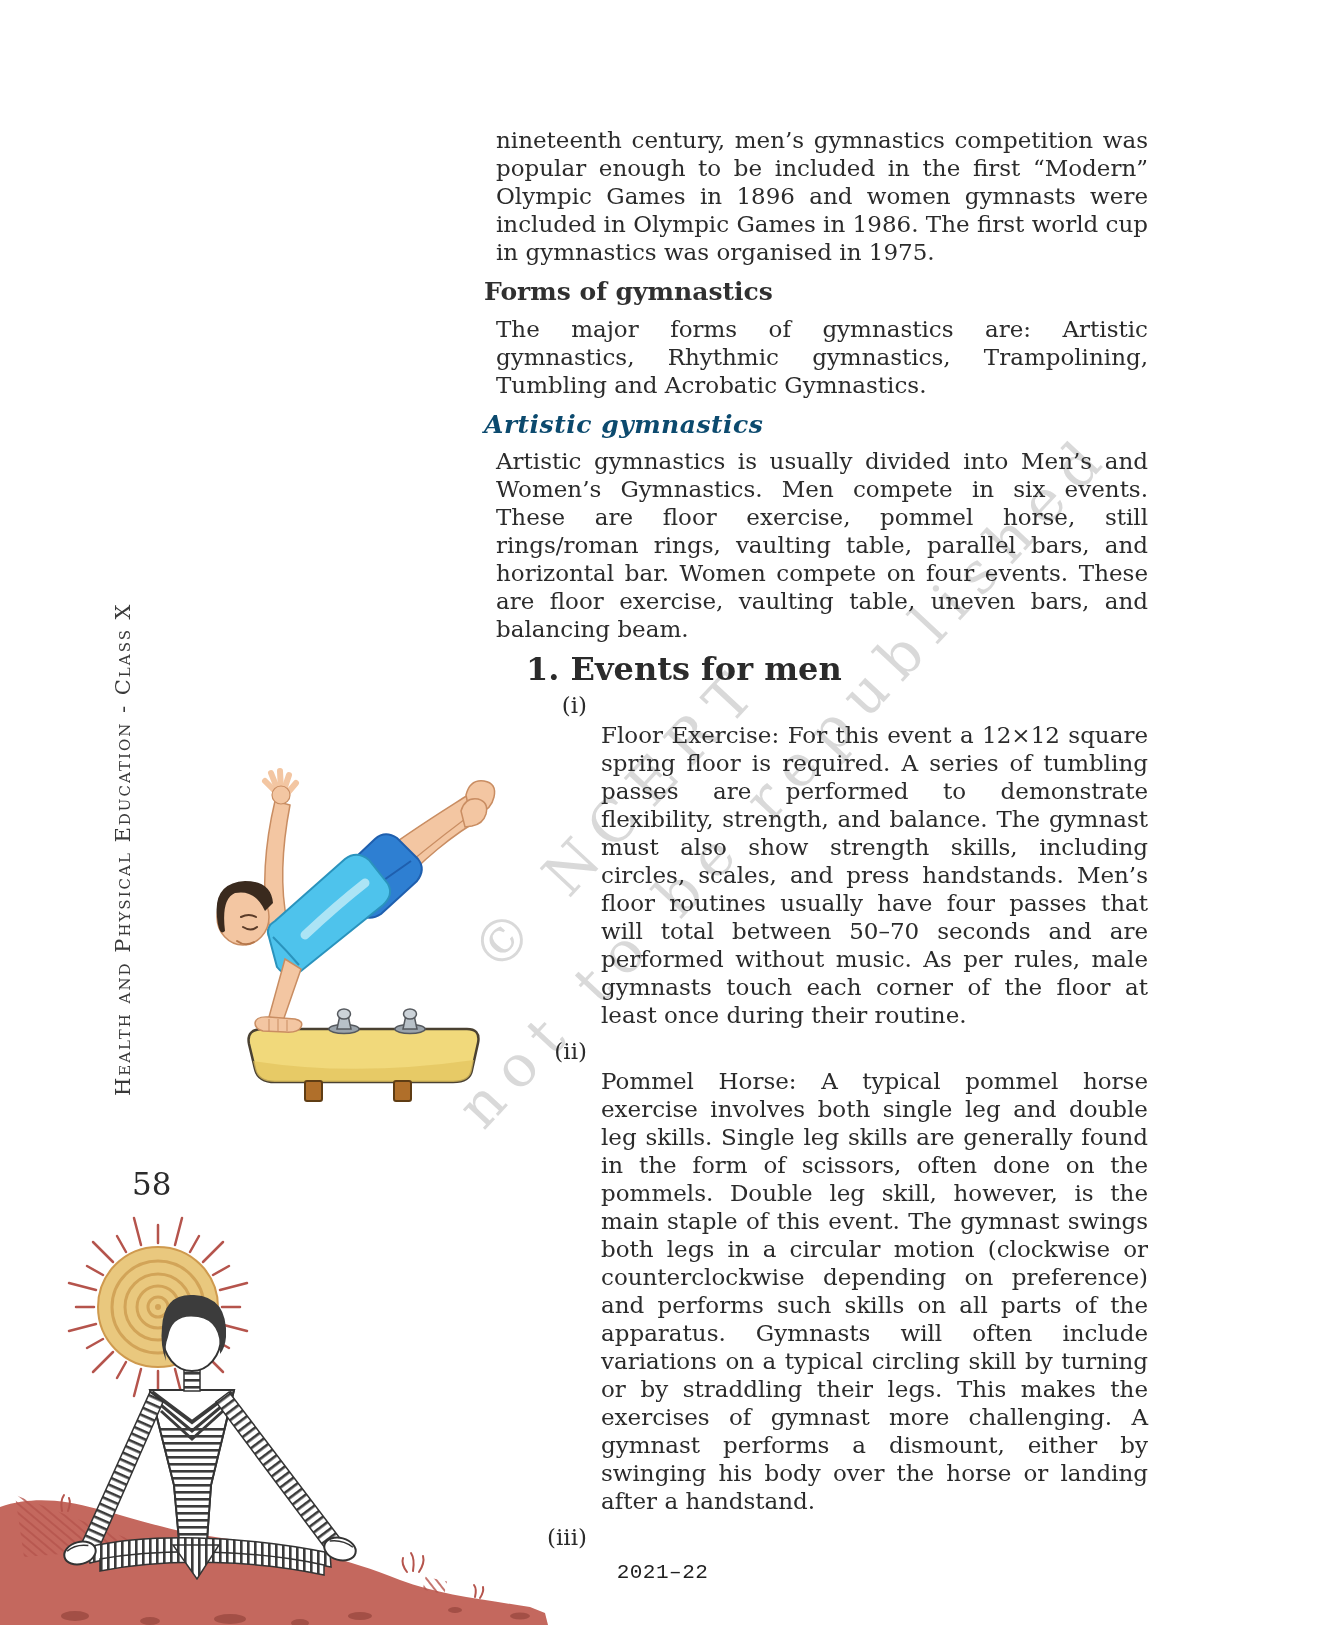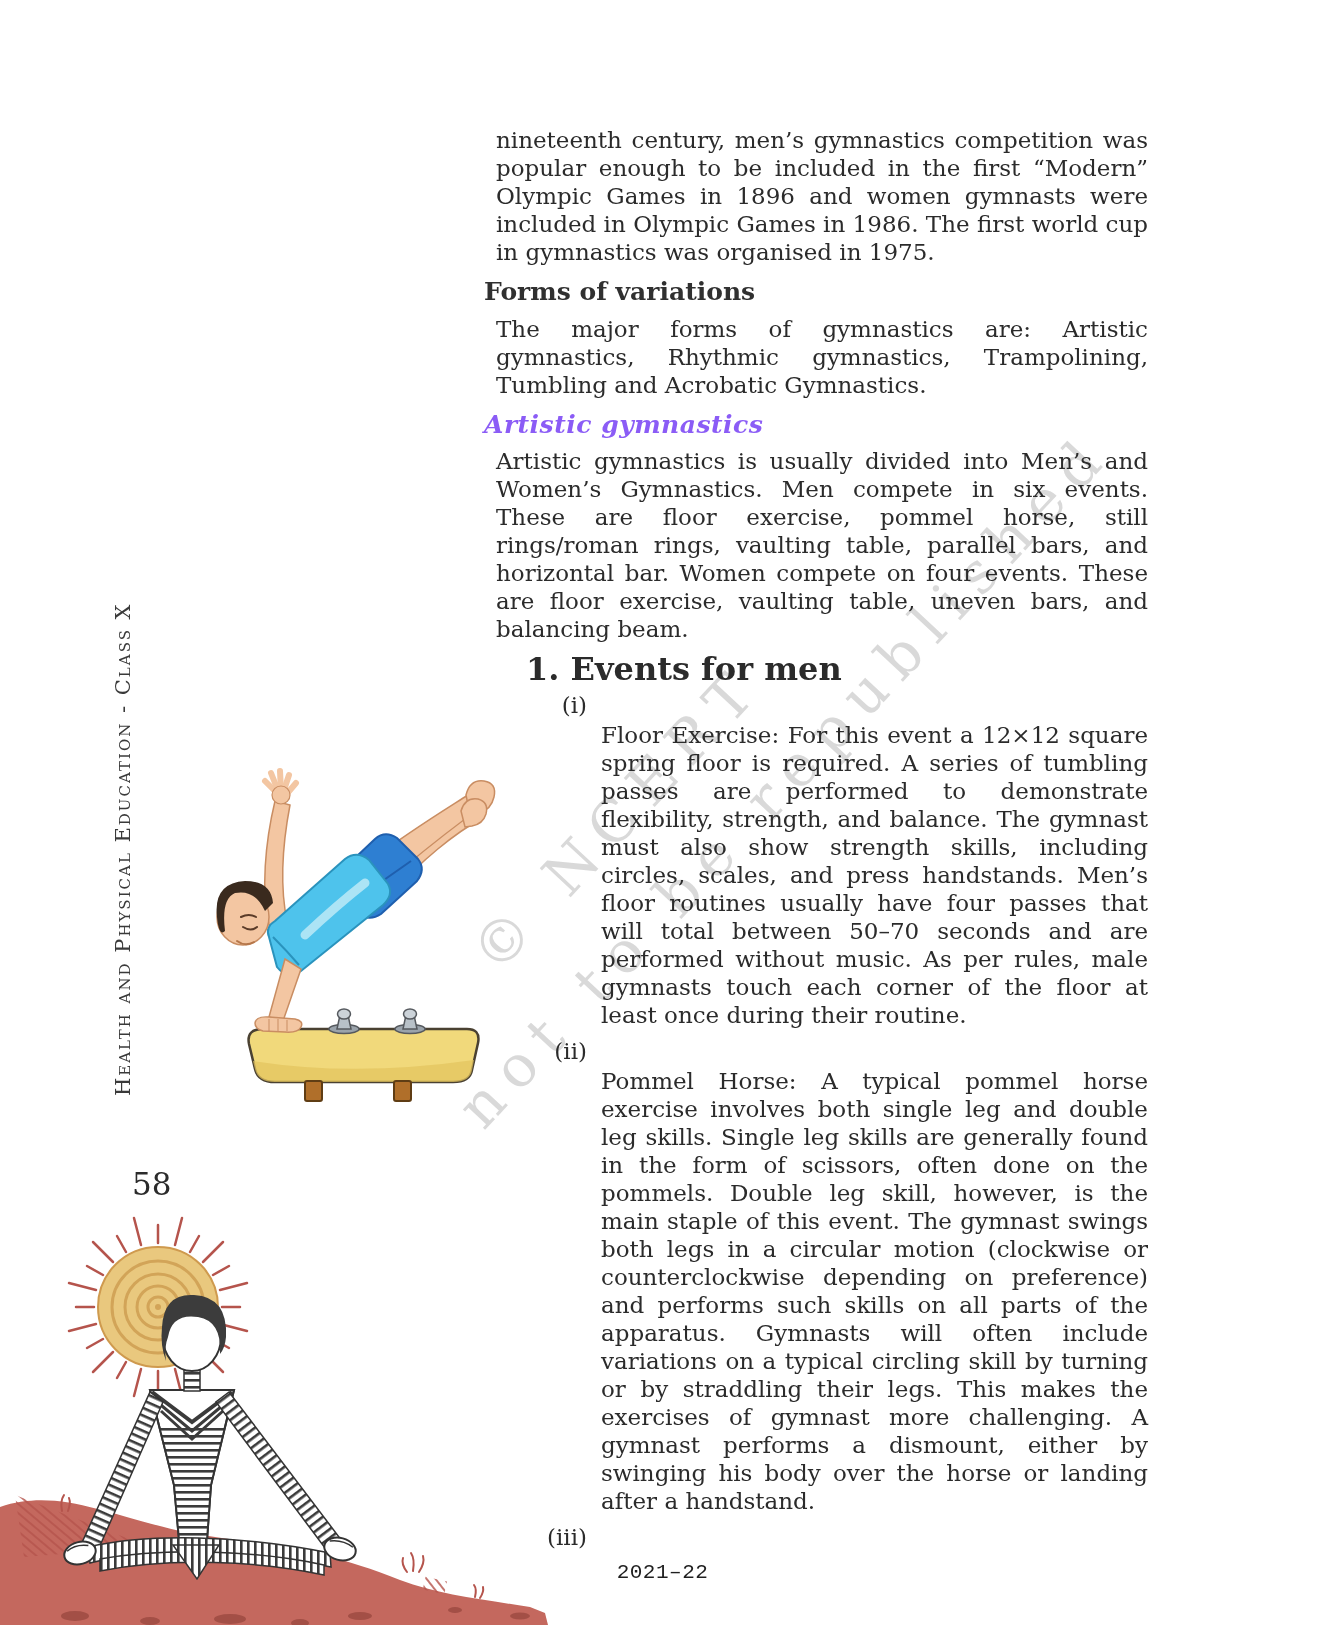--- a/index.html
+++ b/index.html
@@ -23,21 +23,21 @@
     text-align:center; color:#3a3a3a; white-space:nowrap;
   }
   .page-number { position:absolute; left:132px; top:1166px; font-size:31px; z-index:2; }
   
   .main-column {
     position:absolute; left:484px; top:126px; width:664px; z-index:2;
     font-size:23px; line-height:28px; text-align:justify;
   }
   .main-column p.body { margin:0 0 12px 12px; }
   h2.section { font-size:25px; font-weight:bold; margin:4px 0 9px 0; color:#303030; }
-  h3.artistic { font-size:25px; font-weight:bold; font-style:italic; color:#8b5cf6; margin:10px 0 8px 0; letter-spacing:0.5px; }
+  h3.artistic { font-size:25px; font-weight:bold; font-style:italic; color:#0c4a6e; margin:10px 0 8px 0; letter-spacing:0.5px; }
   h4.events { font-size:32px; font-weight:bold; margin:4px 0 8px 0; padding-left:42px; color:#2b2b2b; }
   .event { display:flex; margin-bottom:8px; }
   .event .marker { flex:0 0 117px; text-align:right; padding-right:14px; box-sizing:border-box; }
   .event .etext { flex:1; text-align:justify;margin-top:30px; }
   
   .figure { position:absolute; left:185px; top:723px; width:320px; z-index:2; }
   .figure svg { display:block; }
   .figure .caption { margin-top:4px; text-align:center; font-style:italic; font-size:24px; color:#2b2b2b; white-space:nowrap; }
   
   .meditation { position:absolute; left:0; top:1195px; width:560px; height:430px; z-index:2; }
@@ -56,21 +56,21 @@
     <div>© NCERT</div>
     <div>not to be republished</div>
   </div>
 
   <div class="sidebar-title">Health and Physical Education - Class X</div>
 
   <div class="page-number">58</div>
 
   <div class="main-column">
     <p class="body">nineteenth century, men’s gymnastics competition was popular enough to be included in the first “Modern” Olympic Games in 1896 and women gymnasts were included in Olympic Games in 1986. The first world cup in gymnastics was organised in 1975.</p>
-    <h2 class="section">Forms of variations</h2>
+    <h2 class="section">Forms of gymnastics</h2>
     <p class="body">The major forms of gymnastics are: Artistic gymnastics, Rhythmic gymnastics, Trampolining, Tumbling and Acrobatic Gymnastics.</p>
     <h3 class="artistic">Artistic gymnastics</h3>
     <p class="body">Artistic gymnastics is usually divided into Men’s and Women’s Gymnastics. Men compete in six events. These are floor exercise, pommel horse, still rings/roman rings, vaulting table, parallel bars, and horizontal bar. Women compete on four events. These are floor exercise, vaulting table, uneven bars, and balancing beam.</p>
     <h4 class="events">1. Events for men</h4>
 
     <div class="event">
       <div class="marker">(i)</div>
       <div class="etext">Floor Exercise: For this event a 12×12 square spring floor is required. A series of tumbling passes are performed to demonstrate flexibility, strength, and balance. The gymnast must also show strength skills, including circles, scales, and press handstands. Men’s floor routines usually have four passes that will total between 50–70 seconds and are performed without music. As per rules, male gymnasts touch each corner of the floor at least once during their routine.</div>
     </div>
     <div class="event">

